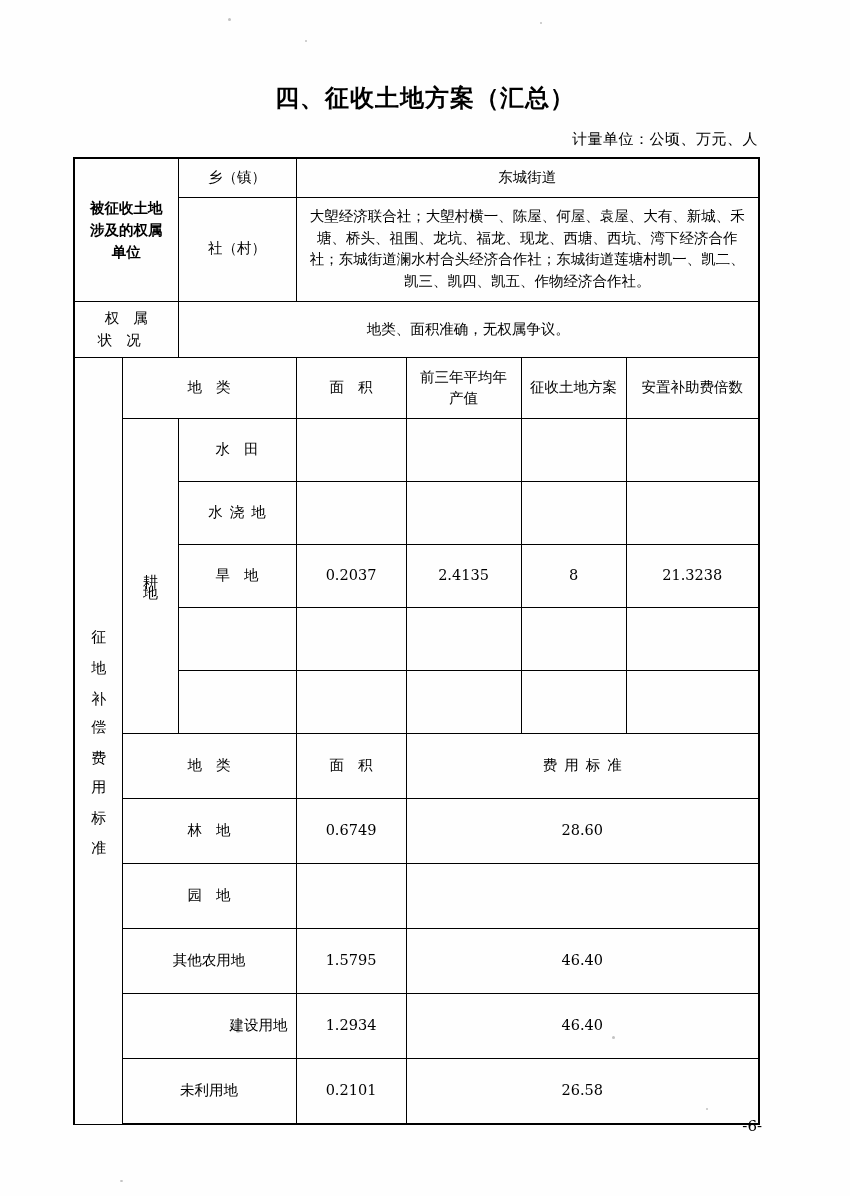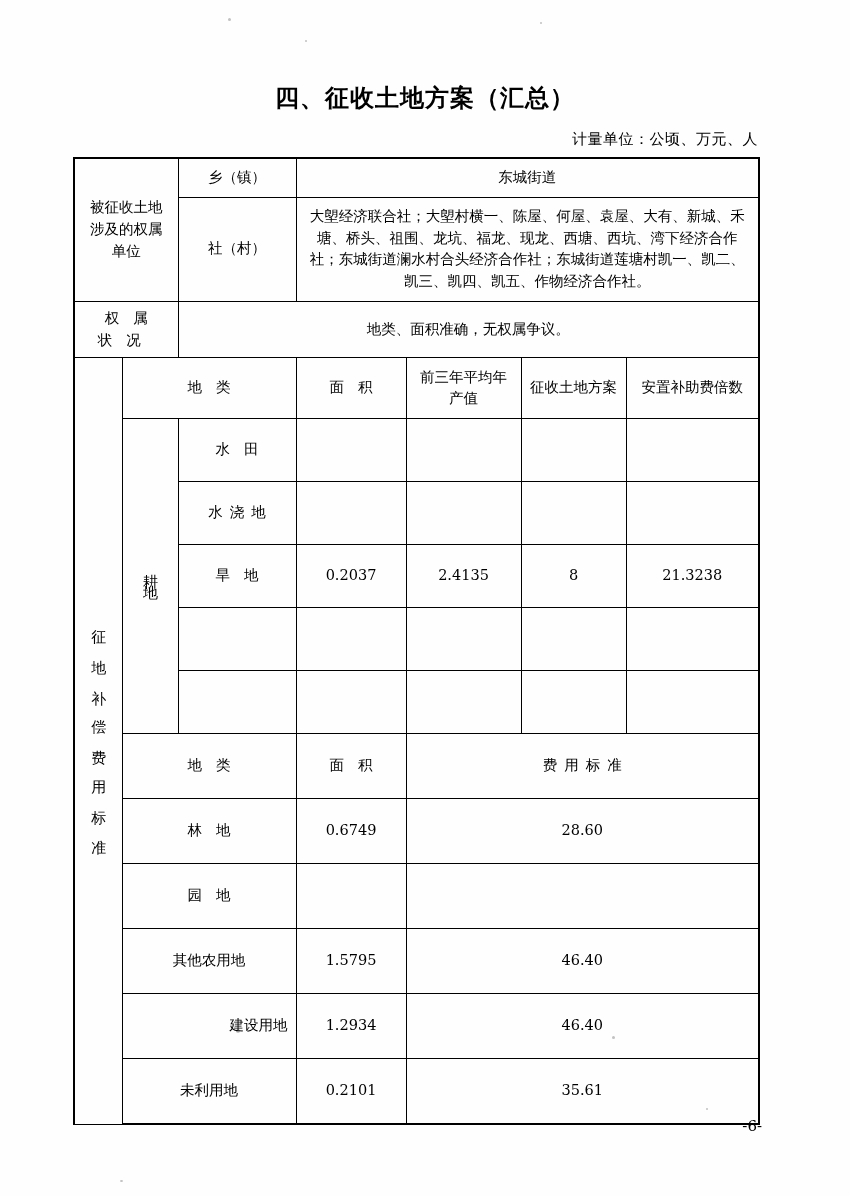--- a/index.html
+++ b/index.html
@@ -100,20 +100,21 @@
   }
 
   .sp2 { letter-spacing: 14px; padding-left: 14px; }
   .sp1 { letter-spacing: 7px; padding-left: 7px; }
   .two-line { line-height: 1.35; }
 
   .blk-left-label {
     font-size: 14.5px;
     line-height: 1.5;
     padding: 4px 5px;
+    font-weight: bold;
   }
 
   .body-text {
     font-size: 14.5px;
     line-height: 1.55;
     text-align: left;
     padding: 7px 9px 7px 8px;
   }
 
   .num { font-family: "DejaVu Serif", "Liberation Serif", serif; font-size: 14px; margin-left: 8px; }
@@ -286,21 +287,21 @@
           </td>
           <td class="num">1.2934</td>
           <td colspan="3" class="num outer-right">46.40</td>
         </tr>
 
         <tr>
           <td colspan="2" class="outer-bottom" style="height:48px;margin-left:13px;">
             <span>未利用地</span>
           </td>
           <td class="num outer-bottom">0.2101</td>
-          <td colspan="3" class="num outer-right outer-bottom">35.61</td>
+          <td colspan="3" class="num outer-right outer-bottom">26.58</td>
         </tr>
 
       </tbody>
     </table>
   </div>
 
   <div class="page-num">-6-</div>
 
 </div>
 

